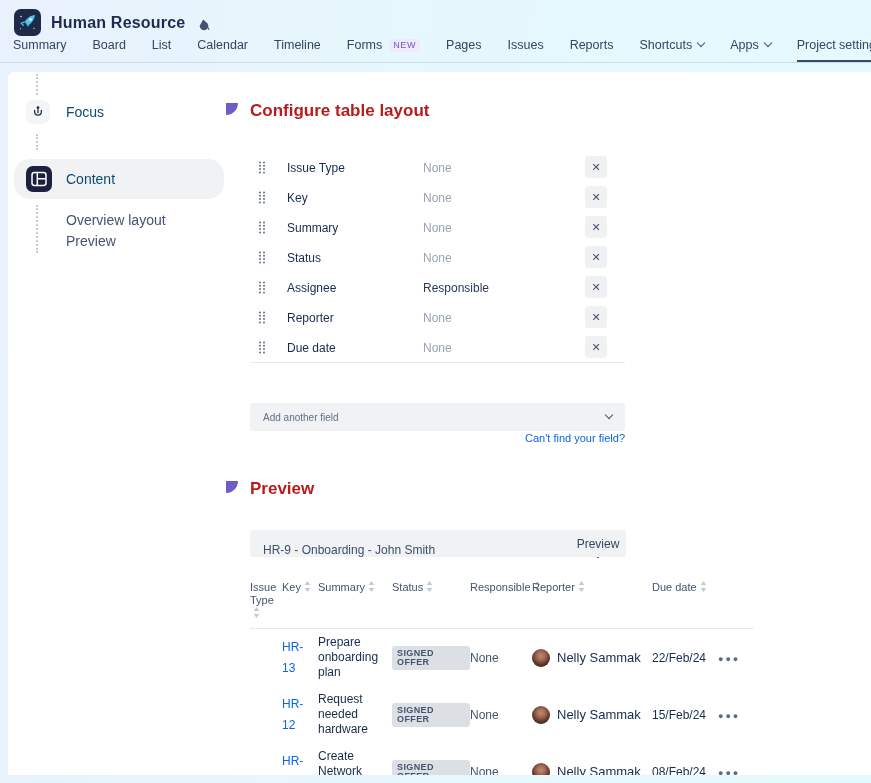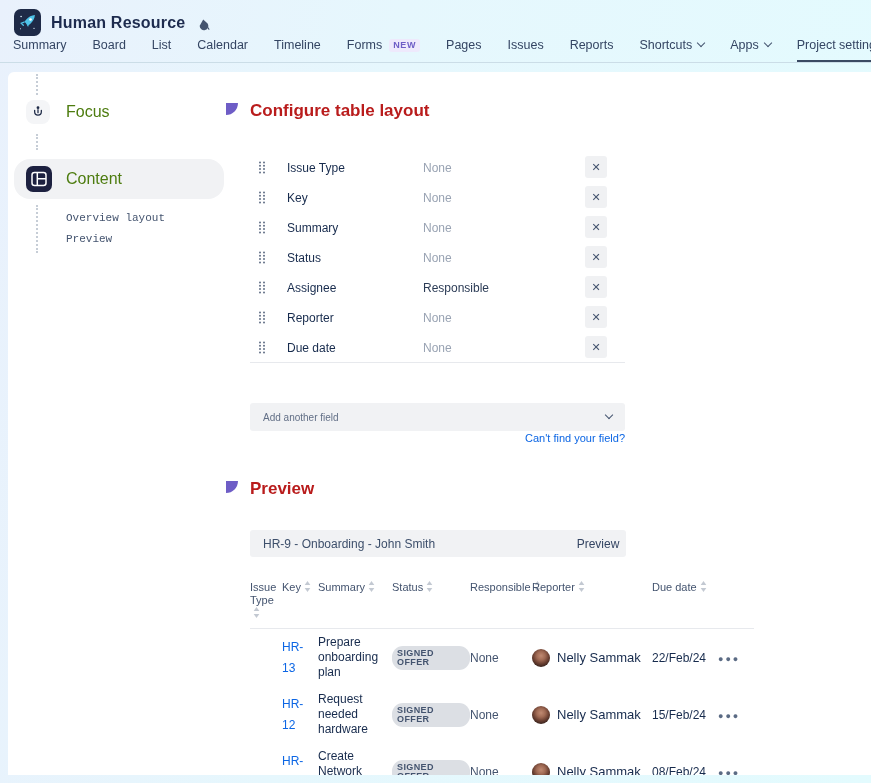--- a/index.html
+++ b/index.html
@@ -14,43 +14,43 @@
   
   .title-row{position:absolute;left:14px;top:9px;display:flex;align-items:center;gap:10px;}
   .proj-avatar{width:27px;height:27px;display:inline-flex;}
   .proj-title{font-size:16px;font-weight:700;color:#1d2b4e;letter-spacing:.2px;}
   .theme-ic{display:inline-flex;margin-left:2px;margin-top:3px;}
 
   nav{position:absolute;left:13px;top:36px;display:flex;align-items:flex-end;gap:26px;height:26px;}
   .nav-item{display:flex;align-items:center;gap:7px;color:#344563;font-size:12.5px;
     text-decoration:none;padding-bottom:8px;border-bottom:2px solid transparent;cursor:pointer;white-space:nowrap;}
   .nav-item.active{border-bottom-color:#3a4a63;font-weight:400;}
-  .new-badge{font-size:9px;font-weight:700;letter-spacing:.6px;color:#6e5dc6;background:#eee9fc;
+  .new-badge{font-size:9px;font-weight:400;letter-spacing:.6px;color:#6e5dc6;background:#eee9fc;
     border-radius:3px;padding:2px 4px;line-height:1;}
   .chev{width:6px;height:6px;border-right:1.6px solid #44546f;border-bottom:1.6px solid #44546f;
     display:inline-block;transform:rotate(45deg);margin-top:-4px;}
   .nav-chev{margin-left:-1px;}
   .nav-divider{position:absolute;left:0;top:62px;width:100%;height:1px;background:#cbdde7;}
 
   
   .panel{position:absolute;left:8px;top:72px;right:0;bottom:8px;background:#fff;
     border-radius:6px 0 0 0;overflow:hidden;}
 
   
   .dot-seg{position:absolute;left:28px;width:0;border-left:2px dotted #c6cdd6;}
   #seg1{top:2px;height:21px;} #seg2{top:62px;height:16px;} #seg3{top:133px;height:48px;}
   .focus-item{position:absolute;left:18px;top:27px;width:190px;height:25px;display:flex;
     align-items:center;gap:16px;cursor:pointer;}
   .focus-icon{width:24px;height:24px;border-radius:8px;background:#f4f5f7;display:flex;
     align-items:center;justify-content:center;flex:0 0 auto;}
-  .side-label{font-size:16px;color:#4d7c0f;}
+  .side-label{font-size:14px;color:#0c4a6e;}
   .content-item{position:absolute;left:6px;top:87px;width:210px;height:40px;background:#f1f2f4;
     border-radius:16px;display:flex;align-items:center;gap:14px;padding-left:12px;cursor:pointer;}
   .content-icon{width:26px;height:26px;display:inline-flex;flex:0 0 auto;}
-  .sub-item{position:absolute;left:58px;font-size:11px;color:#44546f;cursor:pointer;font-family:Liberation Mono, monospace;}
+  .sub-item{position:absolute;left:58px;font-size:14px;color:#44546f;cursor:pointer;}
   #sub0{top:140px;} #sub1{top:161px;}
 
   
   .sec-icon{position:absolute;width:12px;height:12px;background:#6e5dc6;border-radius:0 0 100% 0;}
   .sec-title{position:absolute;left:242px;font-size:17px;font-weight:600;color:#b91c1c;}
 
   
   .cfg-table{position:absolute;left:242px;top:80px;width:375px;}
   .cfg-head{position:relative;height:20px;border-bottom:1px solid #e7e9ed;}
   .cfg-head span{position:absolute;bottom:6px;font-size:11px;color:#44546f;}
@@ -65,21 +65,21 @@
     border-radius:3px;color:#44546f;font-size:11px;line-height:22px;text-align:center;cursor:pointer;padding:0;}
 
   .add-select{position:absolute;left:242px;top:331px;width:375px;height:28px;background:#f1f2f4;
     border-radius:3px;display:flex;align-items:center;justify-content:space-between;
     padding:0 13px;font-size:10px;color:#626f86;cursor:pointer;}
   .help-link{position:absolute;left:242px;top:360px;width:375px;text-align:right;font-size:11px;
     color:#0c66e4;text-decoration:none;}
 
   
   .issue-select{position:absolute;left:242px;top:458px;width:364px;height:27px;background:#f1f2f4;
-    border-radius:3px;display:flex;align-items:center;justify-content:space-between;
+    border-radius:3px;display:flex;align-items:flex-end;justify-content:space-between;
     padding:0 13px;font-size:12px;color:#3d4f6b;cursor:pointer;}
   .preview-btn{position:absolute;left:562px;top:458px;width:56px;height:27px;background:#f1f2f4;
     border:none;border-radius:3px;font-size:12px;color:#344563;cursor:pointer;}
 
   
   .pv-table{position:absolute;left:242px;top:505px;width:504px;}
   .pv-head,.pv-row{display:grid;grid-template-columns:32px 36px 74px 78px 62px 120px 66px 36px;}
   .pv-head{border-bottom:1px solid #e7e9ed;padding-bottom:8px;min-height:34px;align-items:start;}
   .hcell{font-size:11px;color:#44546f;line-height:13px;padding-top:4px;white-space:nowrap;}
   .hcell.wrap{white-space:normal;padding-right:4px;}
@@ -87,21 +87,21 @@
   .pv-row{height:57px;align-items:center;}
   .type-ic{position:relative;width:14px;height:14px;background:#4dafea;border-radius:3px;}
   .type-ic::before{content:"";position:absolute;left:3px;top:3px;width:4px;height:4px;
     border:1.3px solid rgba(255,255,255,.55);border-radius:1px;}
   .type-ic::after{content:"";position:absolute;right:2.5px;bottom:2.5px;width:6px;height:6px;
     background:#fff;border-radius:1px;}
   .key-link{display:inline-block;width:27px;word-break:break-all;color:#0c66e4;font-size:12px;
     line-height:21px;text-decoration:none;}
   .c-sum{font-size:12px;line-height:15px;color:#172b4d;padding-right:8px;}
   .status-badge{display:inline-block;background:#dcdfe4;color:#44546f;font-size:9px;font-weight:700;
-    letter-spacing:.4px;padding:3px 5px;border-radius:11px;line-height:1;}
+    letter-spacing:.4px;padding:3px 5px;border-radius:3px;line-height:1;}
   .c-resp{font-size:12px;color:#44546f;}
   .c-rep{display:flex;align-items:center;gap:7px;}
   .avatar{width:18px;height:18px;border-radius:50%;flex:0 0 auto;
     background:radial-gradient(circle at 50% 38%, #c08a72 0%, #a06a54 30%, #6b4032 55%, #33201b 80%);}
   .rep-name{font-size:13px;color:#172b4d;white-space:nowrap;}
   .c-due{font-size:12px;color:#172b4d;}
   .dots-btn{border:none;background:none;color:#5b6b84;font-size:9px;letter-spacing:2px;
     cursor:pointer;text-align:left;padding:0;}
 </style>
 </head>

